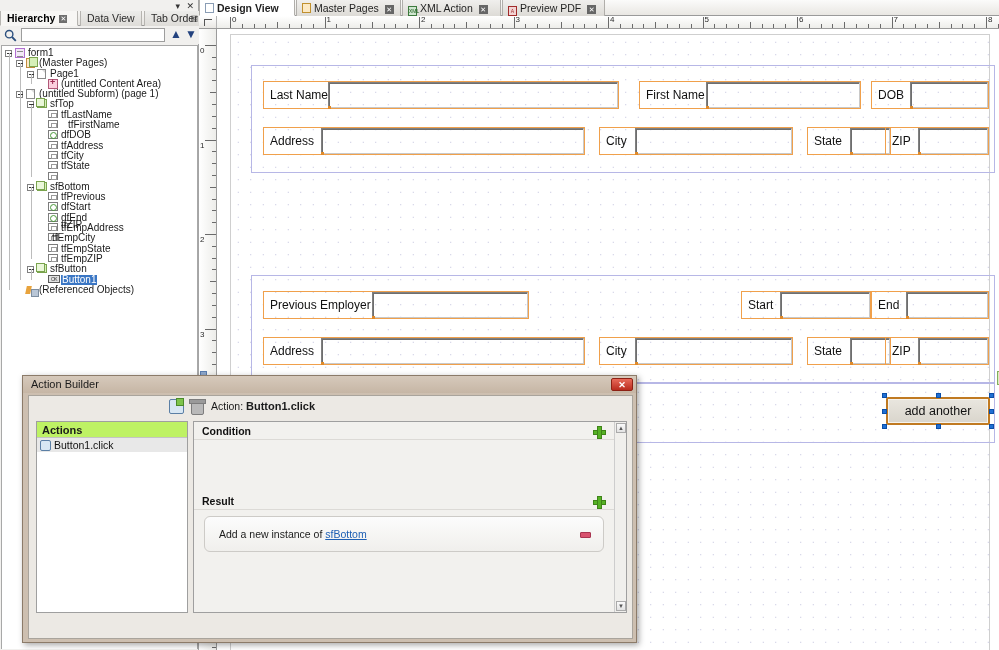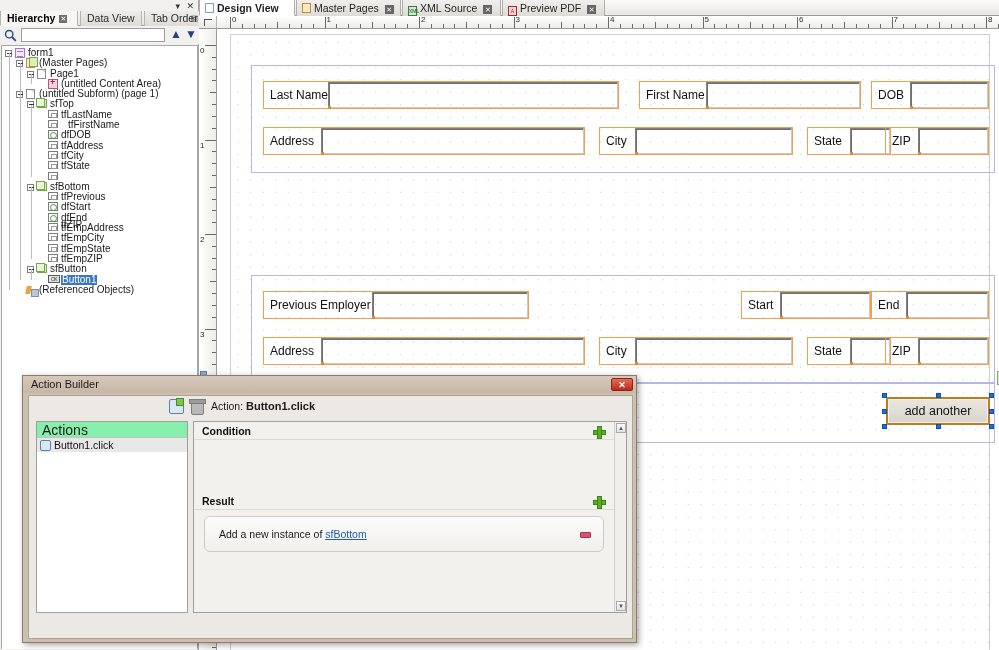--- a/index.html
+++ b/index.html
@@ -330,22 +330,22 @@
     position: absolute; left: 182px; top: 4px; font-size: 10.5px; color: #1b1b1b;
   }
   #action-label b { font-size: 11px; }
 
   #actions-pane {
     position: absolute; left: 7px; top: 25px; width: 152px; height: 192px;
     background: #ffffff; border: 1px solid #9f9f9f;
   }
   #actions-header {
     height: 16px; line-height: 16px; padding-left: 5px;
-    font-size: 14px; font-weight: normal; color: #1b1b1b;
-    background: #86efac; border-bottom: 1px solid #c4c4c4;
+    font-size: 11px; font-weight: bold; color: #1b1b1b;
+    background: #bef264; border-bottom: 1px solid #c4c4c4;
   }
   .action-item {
     height: 14px; line-height: 14px; padding-left: 3px;
     font-size: 10.5px; color: #111; background: #e8e8e8; position: relative;
   }
   .action-item .aicon {
     display: inline-block; width: 11px; height: 11px; vertical-align: -2px; margin-right: 3px;
     background: #d8e7f3; border: 1px solid #5b7fa5; border-radius: 2px;
   }
 
@@ -574,21 +574,21 @@
         <div class="trow">
           <div class="ticon" style="left: 46px;">
             <div class="ic-text"></div>
           </div>
           <div class="tlabel" style="left: 59px;">tfEmpAddress</div>
         </div>
         <div class="trow">
           <div class="ticon" style="left: 46px;">
             <div class="ic-text"></div>
           </div>
-          <div class="tlabel" style="left: 59px;">tfEmpCity</div>
+          <div class="tlabel" style="left: 50px;">tfEmpCity</div>
         </div>
         <div class="trow">
           <div class="ticon" style="left: 46px;">
             <div class="ic-text"></div>
           </div>
           <div class="tlabel" style="left: 59px;">tfEmpState</div>
         </div>
         <div class="trow">
           <div class="ticon" style="left: 46px;">
             <div class="ic-text"></div>
@@ -628,21 +628,21 @@
   <div id="main">
 
     <div id="doctabs">
       <div class="dtab active" style="left:0;width:96px;">
         <span class="dicon ic-dv"></span><span>Design View</span>
       </div>
       <div class="dtab" style="left:97px;width:105px;">
         <span class="dicon ic-mp"></span><span>Master Pages</span><span class="dx">✕</span>
       </div>
       <div class="dtab" style="left:203px;width:99px;">
-        <span class="dicon ic-xml">XML</span><span>XML Source</span><span class="dx">✕</span>
+        <span class="dicon ic-xml">XML</span><span>XML Action</span><span class="dx">✕</span>
       </div>
       <div class="dtab" style="left:303px;width:103px;">
         <span class="dicon ic-pdf">A</span><span>Preview PDF</span><span class="dx">✕</span>
       </div>
     </div>
 
     <div id="hruler">
       <div class="corner"></div>
     <div class="htick" style="left: 31px; height: 11px;"></div>
         <div class="htick" style="left: 42.8125px; height: 4px;"></div>

